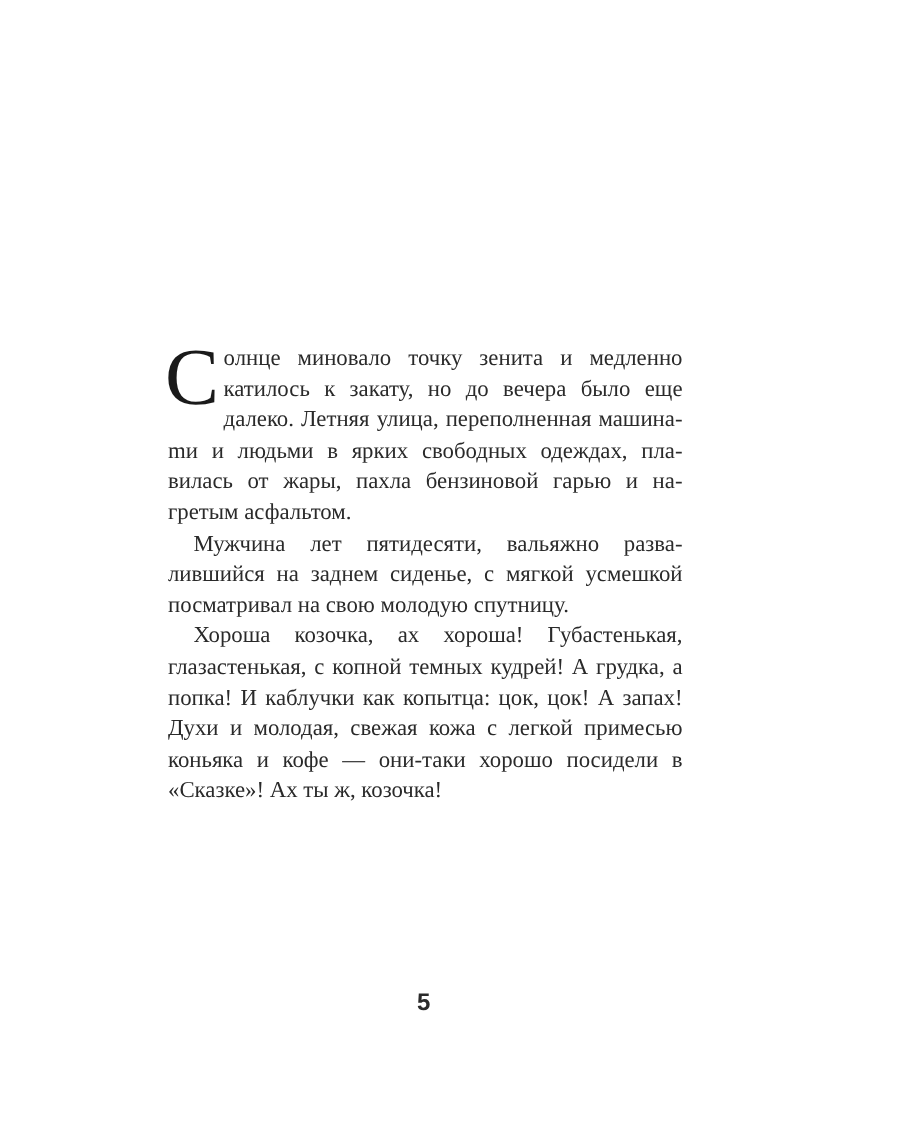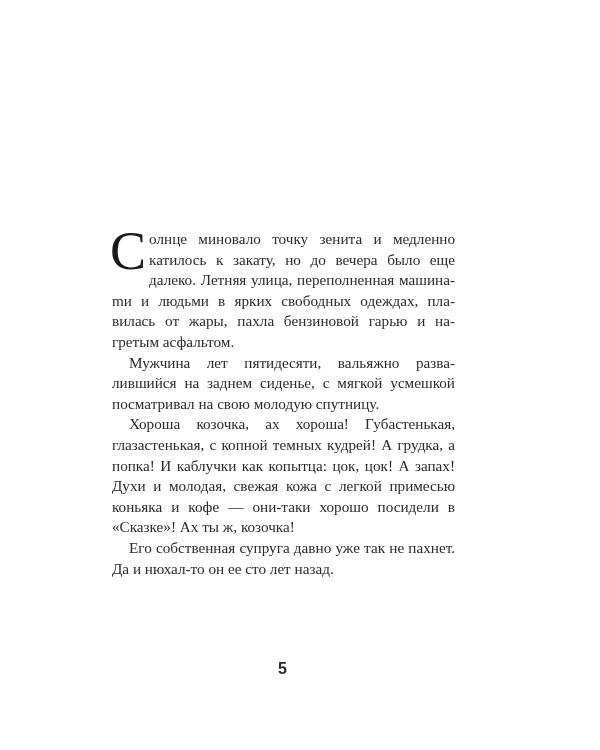--- a/index.html
+++ b/index.html
@@ -47,16 +47,15 @@
     color: #2a2a2a;
   }
 </style>
 </head>
 <body>
 
 <div class="page-text">
   <p class="first"><span class="dropcap">С</span><span>олнце миновало точку зенита и медленно катилось к закату, но до вечера было еще далеко. Летняя улица, переполненная машина­mи и людьми в ярких свободных одеждах, пла­вилась от жары, пахла бензиновой гарью и на­гретым асфальтом.</span></p>
   <p>Мужчина лет пятидесяти, вальяжно разва­лившийся на заднем сиденье, с мягкой усмеш­кой посматривал на свою молодую спутницу.</p>
   <p>Хороша козочка, ах хороша! Губастень­кая, глазастенькая, с копной темных кудрей! А грудка, а попка! И каблучки как копытца: цок, цок! А запах! Духи и молодая, свежая кожа с легкой примесью коньяка и кофе — они-таки хорошо посидели в «Сказке»! Ах ты ж, козочка!</p>
-  <p>Его собственная супруга давно уже так не пахнет. Да и нюхал-то он ее сто лет назад.</p>
 </div>
 
 <div class="page-number">5</div>
 
 </body></html>

